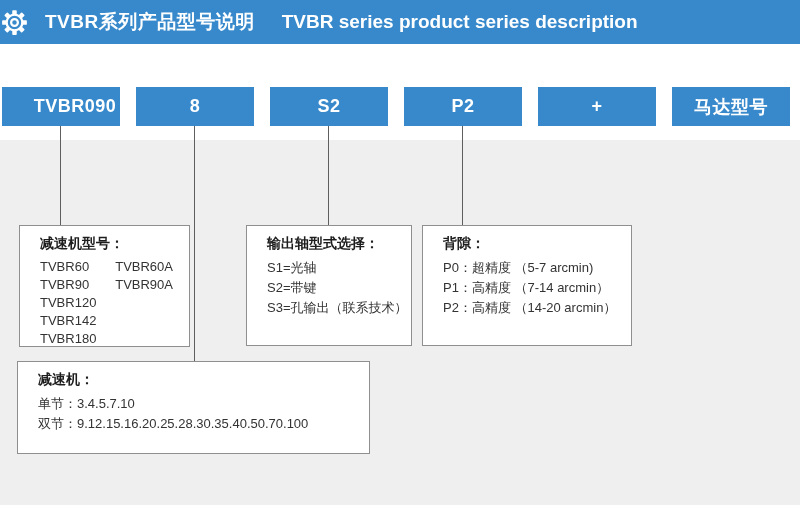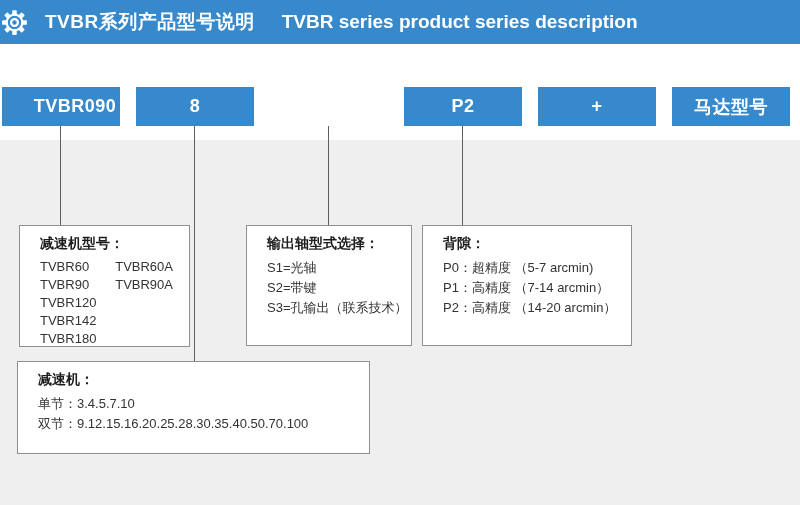--- a/index.html
+++ b/index.html
@@ -134,20 +134,21 @@
       <circle cx="24" cy="24" r="6" fill="none" stroke="#ffffff" stroke-width="4"></circle>
     </svg>
     <span class="title-zh">TVBR系列产品型号说明</span>
     <span class="title-en">TVBR series product series description</span>
   </div>
 
   <div class="grey-panel"></div>
 
   <div class="segment seg-0">TVBR090</div>
   <div class="segment seg-1">8</div>
+  <div class="segment seg-2">S2</div>
   <div class="segment seg-3">P2</div>
   <div class="segment seg-4">+</div>
   <div class="segment seg-5">马达型号</div>
 
   <div class="vline vline-1"></div>
   <div class="vline vline-2"></div>
   <div class="vline vline-3"></div>
   <div class="vline vline-4"></div>
 
   <div class="infobox box-a">

